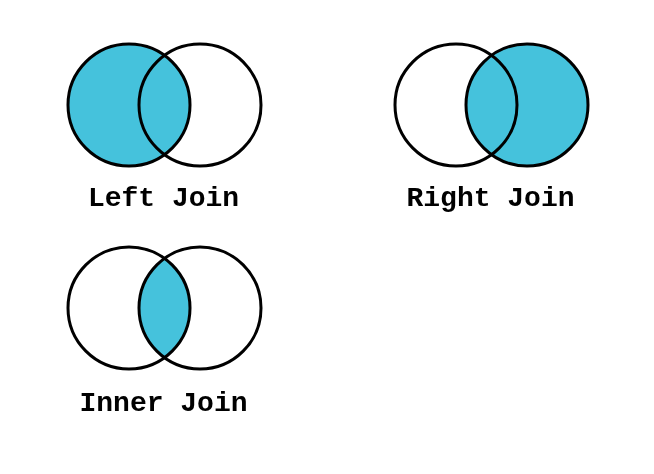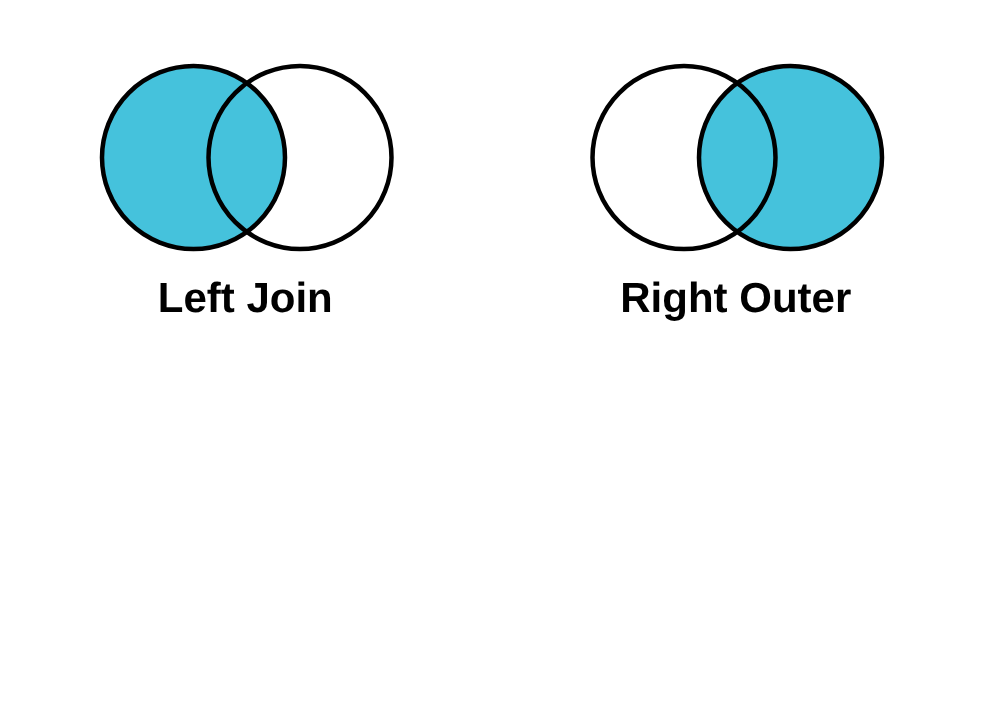--- a/index.html
+++ b/index.html
@@ -46,21 +46,21 @@
   .cell-bottom .venn-wrap { margin-top: 21px; }
 
   .venn-svg {
     display: block;
     width: 200px;
     height: 130px;
     overflow: visible;
   }
   .label {
     margin-top: 12px;
-    font-family: Liberation Sans, sans-serif;
+    font-family: Liberation Mono, monospace;
     font-weight: bold;
     font-size: 28px;
     line-height: 34px;
     color: #000000;
     text-align: center;
     letter-spacing: 0px;
     white-space: pre-line;
     width: 240px;
   }
   .cell-bottom .label { margin-top: 14px; }
@@ -105,19 +105,38 @@
           </defs>
           <circle cx="65" cy="65" r="61" fill="#ffffff"></circle>
           <circle cx="136" cy="65" r="61" fill="#45c2dc"></circle>
           <g clip-path="url(#clipL-rj)">
             <circle cx="136" cy="65" r="61" fill="#45c2dc"></circle>
           </g>
           <circle cx="65" cy="65" r="61" fill="none" stroke="#000000" stroke-width="3"></circle>
           <circle cx="136" cy="65" r="61" fill="none" stroke="#000000" stroke-width="3"></circle>
         </svg>
       </div>
-      <div class="label" style="color: rgb(0, 0, 0);">Right Outer</div>
+      <div class="label" style="color: rgb(0, 0, 0);">Right Join</div>
     </div>
 
+    <div class="cell cell-bottom">
+      <div class="venn-wrap">
+        <svg class="venn-svg" viewBox="0 0 200 130" xmlns="http://www.w3.org/2000/svg">
+          <defs>
+            <clipPath id="clipL-ij">
+                <circle cx="65" cy="65" r="61"></circle>
+              </clipPath>
+          </defs>
+          <circle cx="65" cy="65" r="61" fill="#ffffff"></circle>
+          <circle cx="136" cy="65" r="61" fill="#ffffff"></circle>
+          <g clip-path="url(#clipL-ij)">
+            <circle cx="136" cy="65" r="61" fill="#45c2dc"></circle>
+          </g>
+          <circle cx="65" cy="65" r="61" fill="none" stroke="#000000" stroke-width="3"></circle>
+          <circle cx="136" cy="65" r="61" fill="none" stroke="#000000" stroke-width="3"></circle>
+        </svg>
+      </div>
+      <div class="label" style="color: rgb(0, 0, 0);">Inner Join</div>
+    </div>
 
 
   </div>
 </div>
 
 </body></html>

